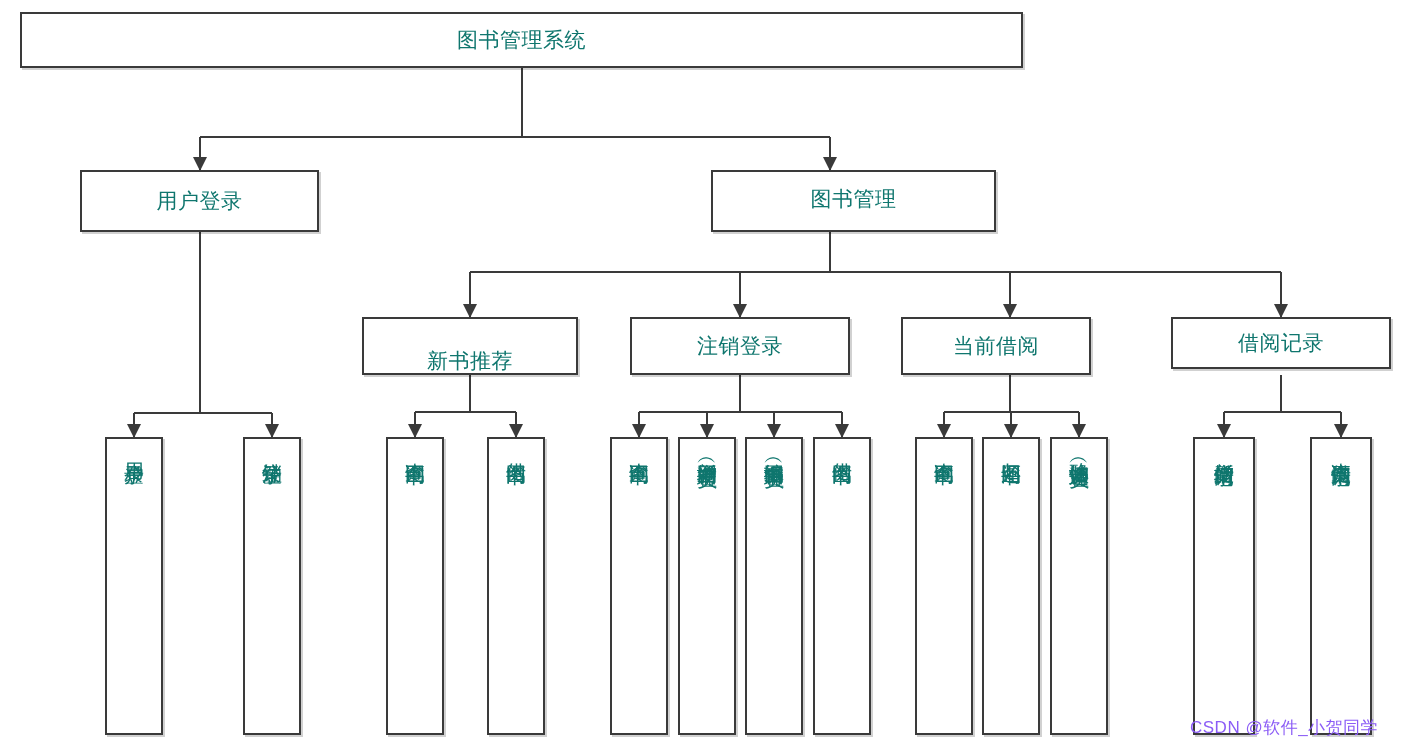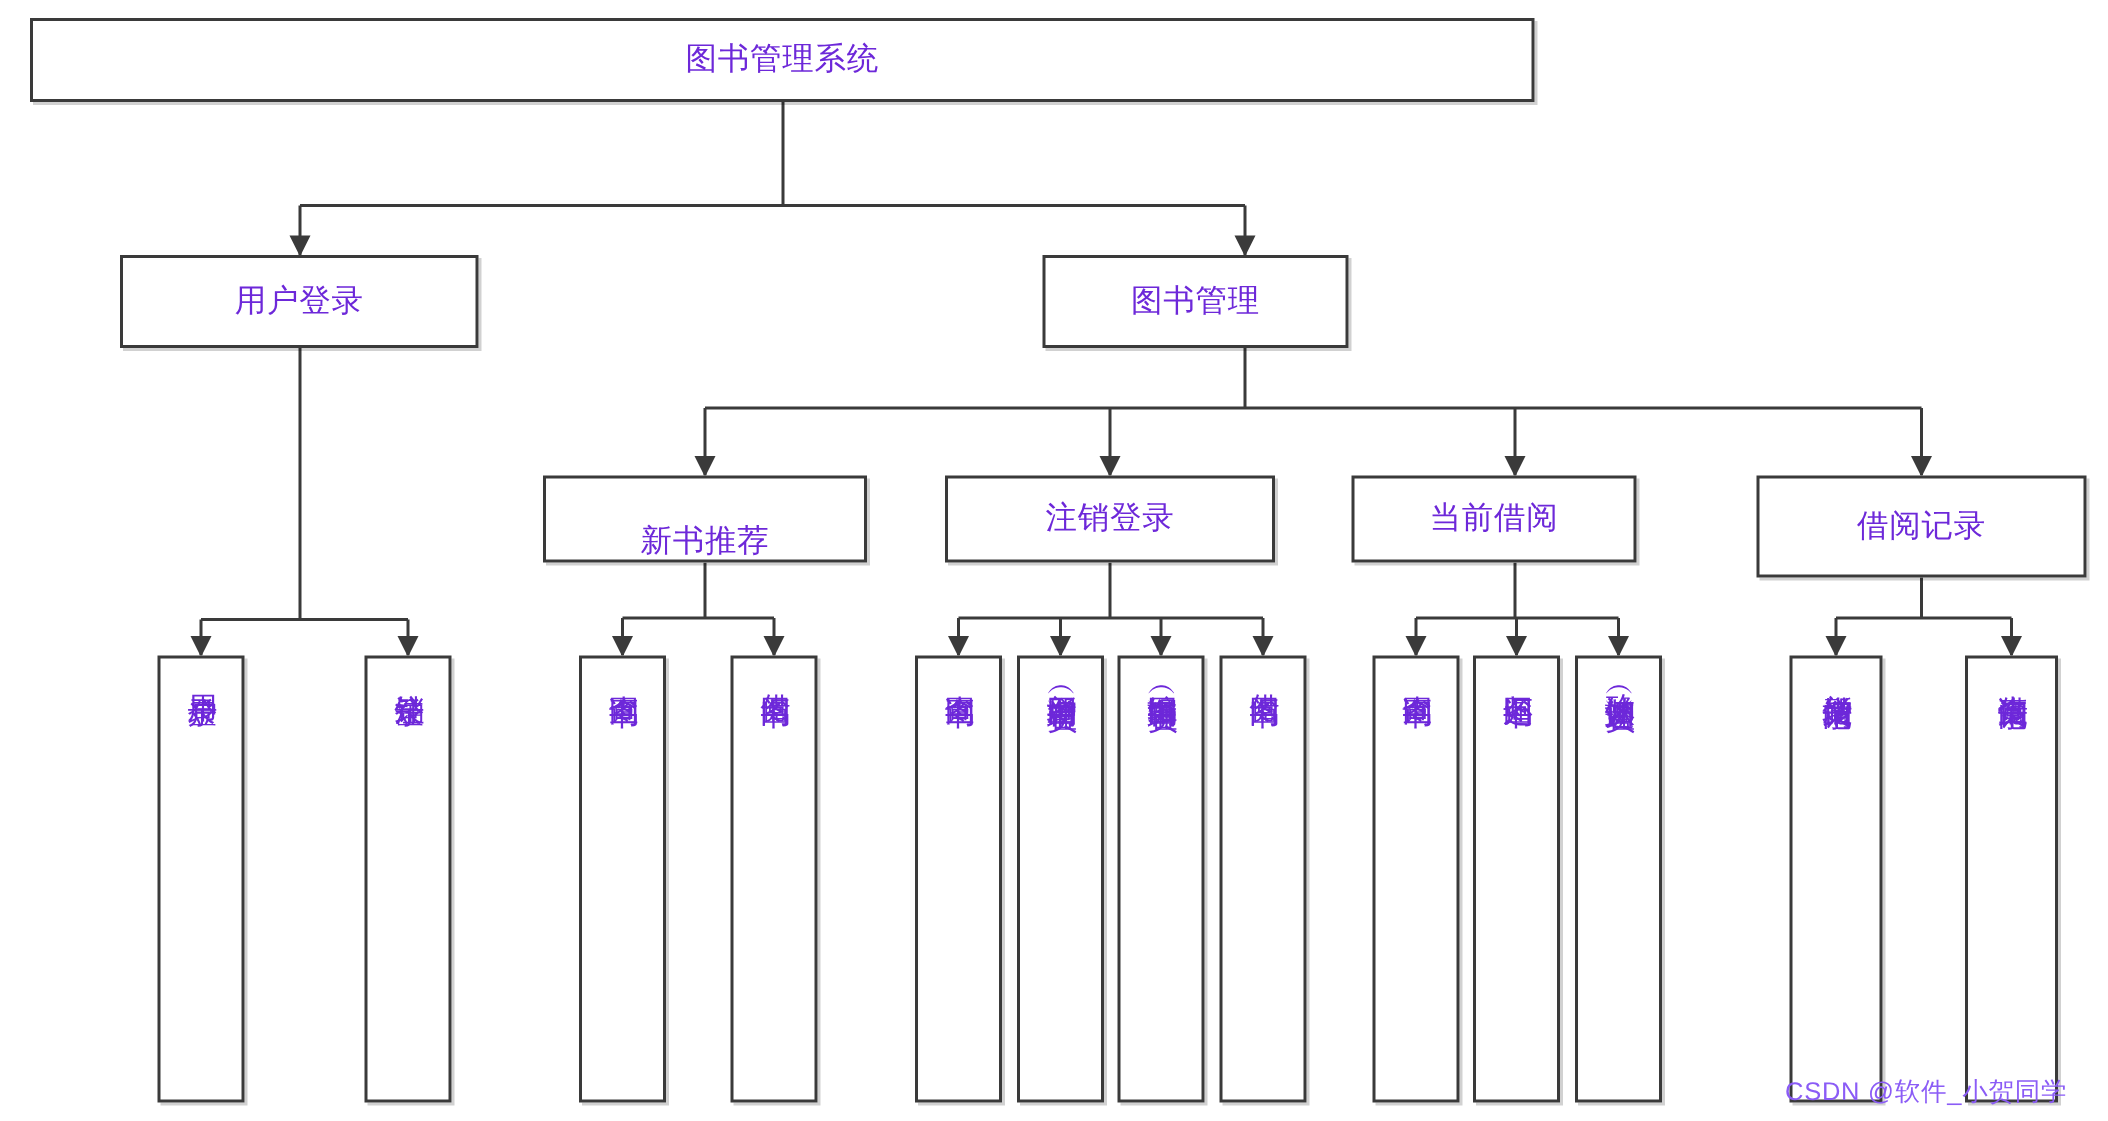--- a/index.html
+++ b/index.html
@@ -22,21 +22,21 @@
     position: absolute;
     box-sizing: border-box;
     background: #ffffff;
     border: 2px solid #3a3a3a;
     box-shadow: 2px 2px 0 rgba(0,0,0,0.18);
     display: flex;
     align-items: center;
     justify-content: center;
   }
   .node .label {
-    color: #6d28d9;
+    color: #0f766e;
     font-size: 21px;
     line-height: 1.2;
     letter-spacing: 0.5px;
     white-space: nowrap;
     text-align: center;
   }
   
   .node.vertical {
     align-items: flex-start;
     justify-content: center;
@@ -134,34 +134,34 @@
       <div class="arrow" style="left: 1334px; top: 424px;"></div>
     </div>
 
   <div class="node" id="node-root" style="left: 20px; top: 12px; width: 1003px; height: 56px;">
     <span class="label">图书管理系统</span>
   </div>
 
   <div class="node" id="node-l2-0" style="left: 80px; top: 170px; width: 239px; height: 62px;">
     <span class="label">用户登录</span>
   </div>
-  <div class="node" id="node-l2-1" style="left: 695px; top: 170px; width: 204px; height: 62px;">
+  <div class="node" id="node-l2-1" style="left: 711px; top: 170px; width: 285px; height: 62px; font-family: Liberation Mono, monospace;">
     <span class="label">图书管理</span>
   </div>
 
   <div class="node" id="node-l3-0" style="left: 362px; top: 317px; width: 216px; height: 58px; align-items: flex-end;">
     <span class="label">新书推荐</span>
   </div>
   <div class="node" id="node-l3-1" style="left: 630px; top: 317px; width: 220px; height: 58px;">
     <span class="label">注销登录</span>
   </div>
   <div class="node" id="node-l3-2" style="left: 901px; top: 317px; width: 190px; height: 58px;">
     <span class="label">当前借阅</span>
   </div>
-  <div class="node" id="node-l3-3" style="left: 1171px; top: 317px; width: 220px; height: 68px;">
+  <div class="node" id="node-l3-3" style="left: 1171px; top: 317px; width: 220px; height: 52px;">
     <span class="label">借阅记录</span>
   </div>
 
   <div class="node vertical" id="node-leaf-0" style="left: 105px; top: 437px; width: 58px; height: 298px;">
     <span class="label">用户登录</span>
   </div>
   <div class="node vertical" id="node-leaf-1" style="left: 243px; top: 437px; width: 58px; height: 298px;">
     <span class="label">注销登录</span>
   </div>
   <div class="node vertical" id="node-leaf-2" style="left: 386px; top: 437px; width: 58px; height: 298px;">

